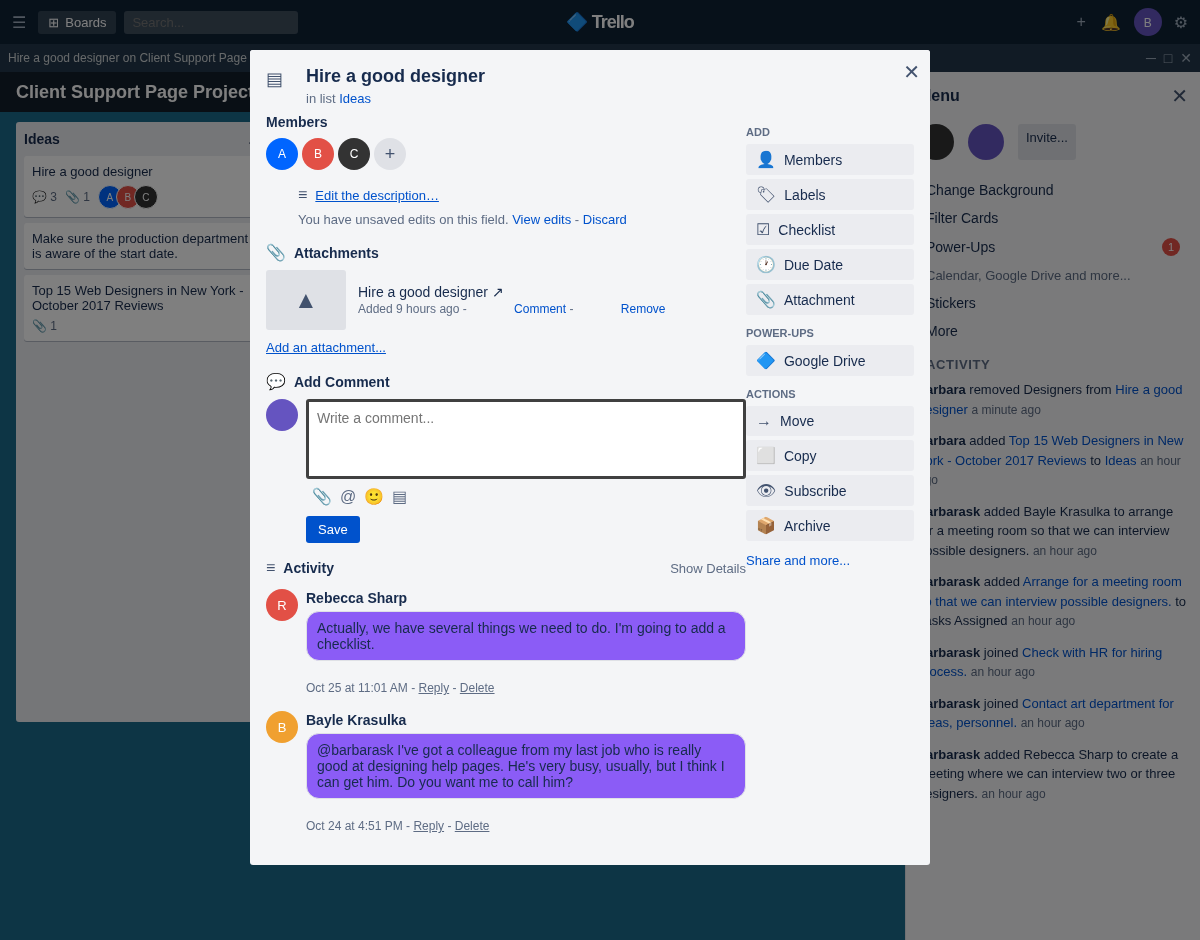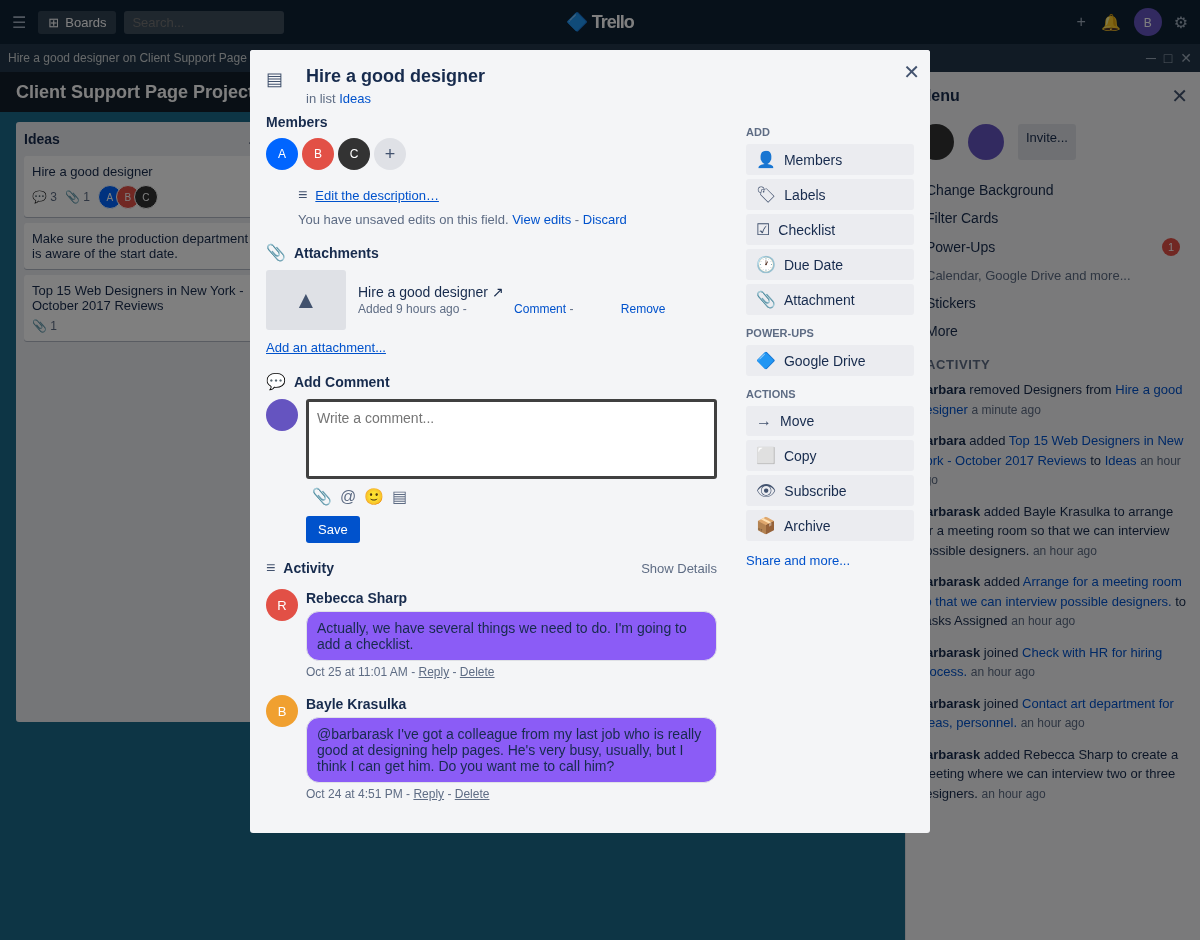--- a/index.html
+++ b/index.html
@@ -12,21 +12,21 @@
       display: flex;
       align-items: center;
       padding: 0 8px;
       position: relative;
     }
     .topbar-left { display: flex; align-items: center; gap: 8px; }
     .topbar-center { position: absolute; left: 50%; transform: translateX(-50%); }
     .topbar-right { position: absolute; right: 8px; display: flex; align-items: center; gap: 8px; }
     .topbar-btn { background: none; border: none; color: #9fadbc; cursor: pointer; padding: 4px; font-size: 16px; }
     .topbar-boards-btn { background: rgba(255,255,255,0.15); border: none; color: #fff; cursor: pointer; padding: 4px 10px; border-radius: 3px; display: flex; align-items: center; gap: 6px; font-size: 13px; }
-    .search-box { background: rgba(255,255,255,0.2); border: none; color: #f9a8d4; padding: 4px 8px; border-radius: 3px; width: 160px; font-size: 13px; }
+    .search-box { background: rgba(255,255,255,0.2); border: none; color: #f9a8d4; padding: 4px 8px; border-radius: 3px; width: 174px; font-size: 13px; }
     .trello-logo { color: #fff; font-size: 18px; font-weight: bold; letter-spacing: -1px; }
 
     
     .app-titlebar {
       background: #23374a;
       height: 28px;
       display: flex;
       align-items: center;
       padding: 0 8px;
       color: #cdd2d4;
@@ -132,21 +132,21 @@
       background: none;
       border: none;
       font-size: 20px;
       color: #42526e;
       cursor: pointer;
     }
 
     .modal-body {
       display: flex;
       padding: 0 16px 16px 16px;
-      gap: 29px;
+      gap: 0;
     }
     .modal-main { flex: 1; min-width: 0; }
     .modal-sidebar { width: 168px; }
 
     
     .section { margin-bottom: 16px; }
     .section-header { display: flex; align-items: center; gap: 8px; margin-bottom: 8px; }
     .section-icon { color: #42526e; font-size: 16px; }
     .section-title { font-size: 14px; font-weight: 600; color: #172b4d; }
 
@@ -206,21 +206,21 @@
     .activity-header { display: flex; justify-content: space-between; align-items: center; margin-bottom: 12px; }
     .show-details-btn { background: none; border: none; color: #5e6c84; cursor: pointer; font-size: 13px; }
 
     .activity-item { display: flex; gap: 8px; margin-bottom: 16px; }
     .activity-content { flex: 1; }
     .activity-author { font-size: 14px; font-weight: 600; color: #172b4d; }
     .activity-comment {
       background: #8b5cf6; border: 1px solid #dfe1e6; border-radius: 13px;
       padding: 8px 10px; font-size: 14px; color: #172b4d; margin-top: 4px;
     }
-    .activity-actions { font-size: 12px; color: #5e6c84; margin-top: 4px; }
+    .activity-actions { font-size: 12px; color: #5e6c84; margin-top: 20px; }
     .activity-actions a { color: #5e6c84; text-decoration: underline; cursor: pointer; }
 
     
     .sidebar-section-title { font-size: 11px; color: #5e6c84; font-weight: 600; text-transform: uppercase; margin-bottom: 6px; margin-top: 12px; }
     .sidebar-btn {
       display: flex; align-items: center; gap: 8px;
       background: #ebecf0; border: none; border-radius: 3px;
       padding: 6px 10px; width: 100%; font-size: 14px; color: #172b4d;
       cursor: pointer; margin-bottom: 4px; text-align: left;
     }

